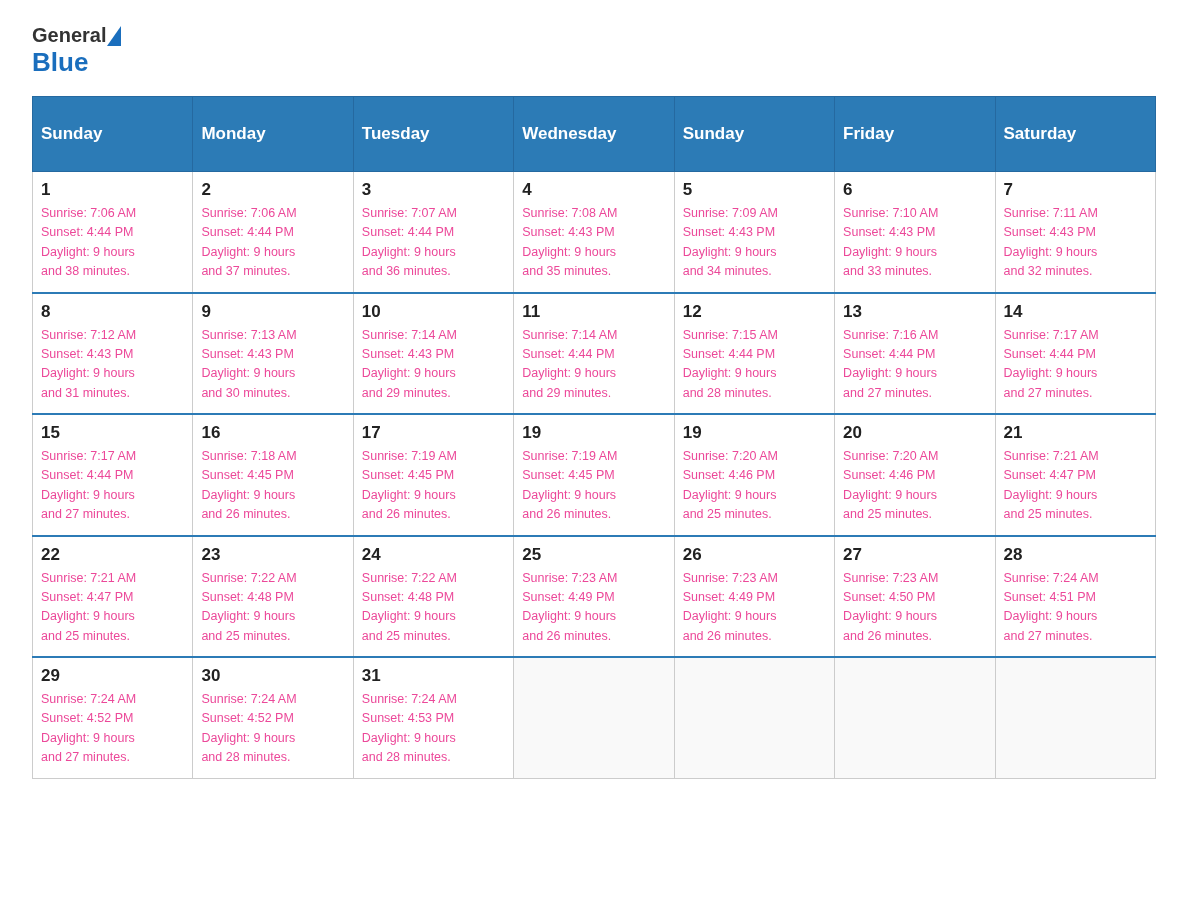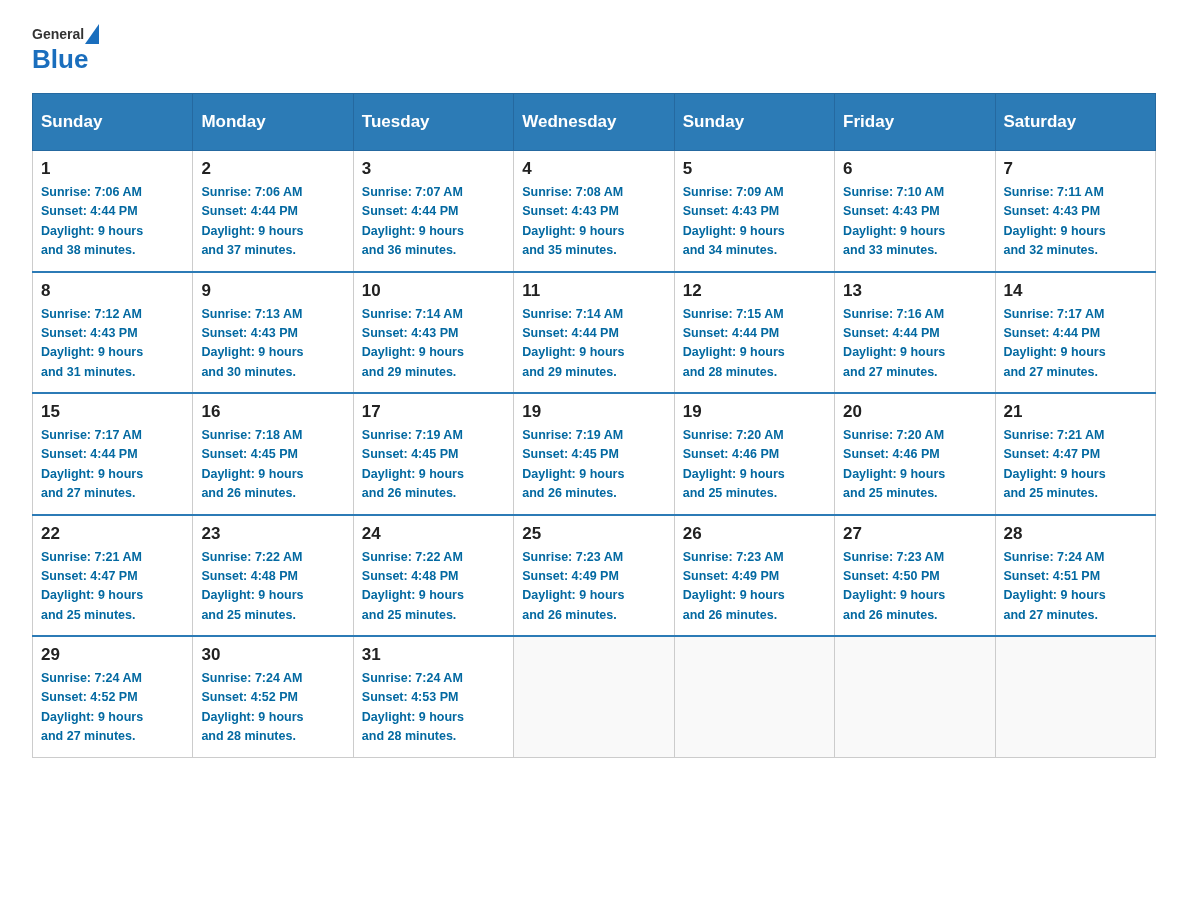--- a/index.html
+++ b/index.html
@@ -39,58 +39,57 @@
     .calendar-table {
       width: 100%;
       border-collapse: collapse;
       border: 1.5px solid #bbb;
     }
     .calendar-table th {
       background: #2c7bb6;
       color: #fff;
       font-size: 17px;
       font-weight: 600;
-      padding: 18px 8px;
+      padding: 27px 8px;
       text-align: left;
       border: 1px solid #2569a0;
     }
     .calendar-table td {
       vertical-align: top;
       padding: 8px 8px 10px 8px;
       border: 1px solid #ccc;
       width: 14.28%;
       min-height: 110px;
       height: 110px;
     }
     .day-number {
       font-size: 17px;
       font-weight: 600;
       color: #222;
       margin-bottom: 4px;
       display: block;
     }
     .day-info {
       font-size: 12.5px;
-      color: #0369a1;
+      color: #ec4899;
       line-height: 1.55;
-      font-weight: bold;
     }
     .empty-cell {
       background: #f9f9f9;
     }
     tr:not(:last-child) td {
       border-bottom: 2px solid #2c7bb6;
     }
     
     .logo-wrap {
       display: flex;
       align-items: center;
     }
     .logo-general {
-      font-size: 14px;
+      font-size: 20px;
       font-weight: bold;
       color: #333;
     }
     .logo-flag {
       display: inline-block;
       width: 0;
       height: 0;
       border-style: solid;
       border-width: 0 0 20px 14px;
       border-color: transparent transparent #1a6ebd transparent;

